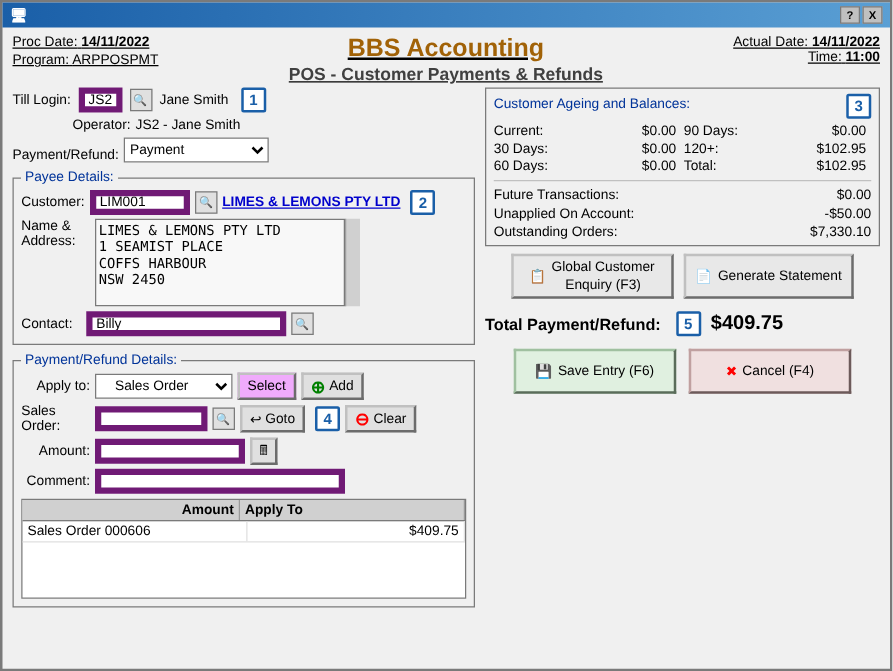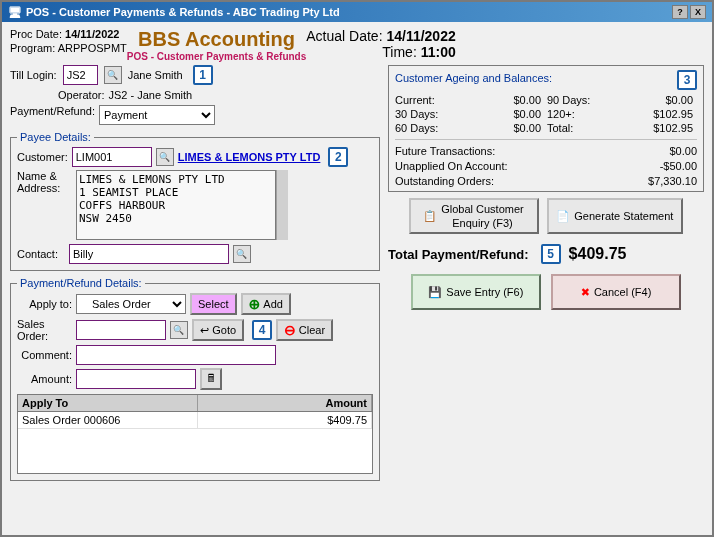--- a/index.html
+++ b/index.html
@@ -56,43 +56,44 @@
     }
     .content-area {
       padding: 6px 8px;
       display: flex;
       flex-direction: column;
       flex: 1;
       gap: 3px;
     }
     .header-section {
       display: flex;
-      justify-content: flex-start;
+      justify-content: space-between;
       align-items: flex-start;
       flex-shrink: 0;
+      text-decoration: underline;
     }
     .header-left {
       font-size: 11px;
     }
     .header-left .proc-date { margin-bottom: 2px; }
     .header-center {
       text-align: center;
     }
     .header-center .app-title {
       font-size: 20px;
       font-weight: bold;
       color: #a16207;
     }
     .header-center .app-subtitle {
-      font-size: 10px;
-      font-weight: bold;
-      color: #be185d;
+      font-size: 14px;
+      font-weight: bold;
+      color: #404040;
     }
     .header-right {
-      font-size: 14px;
+      font-size: 11px;
       text-align: right;
     }
     .main-content {
       display: flex;
       gap: 8px;
       flex: 1;
     }
     .left-panel {
       width: 370px;
       flex-shrink: 0;
@@ -107,21 +108,21 @@
       gap: 6px;
     }
     .row-field {
       display: flex;
       align-items: center;
       gap: 4px;
       font-size: 11px;
     }
     input[type="text"] {
       height: 20px;
-      border: 1px solid #701a75;
+      border: 5px solid #701a75;
       background: white;
       padding: 0 3px;
       font-size: 11px;
     }
     select {
       height: 20px;
       border: 1px solid #7a7a7a;
       background: white;
       font-size: 11px;
     }
@@ -281,21 +282,21 @@
     }
     .operator-row {
       display: flex;
       align-items: center;
       gap: 4px;
       font-size: 11px;
       flex-shrink: 0;
     }
     .payment-type-row {
       display: flex;
-      align-items: flex-start;
+      align-items: flex-end;
       gap: 4px;
       font-size: 11px;
       flex-shrink: 0;
     }
     .icon-green-plus { color: green; font-size: 14px; font-weight: bold; }
     .icon-red-minus { color: red; font-size: 14px; font-weight: bold; }
     .total-row {
       display: flex;
       align-items: center;
       gap: 8px;
@@ -335,21 +336,20 @@
     }
   </style>
 </head>
 <body>
 
 <div class="window">
 
   <div class="title-bar">
     <div class="title-bar-left">
       <span>🖥</span>
-      <span>POS - Customer Payments &amp; Refunds - ABC Trading Pty Ltd</span>
     </div>
     <div class="title-bar-controls">
       <div class="title-btn">?</div>
       <div class="title-btn">X</div>
     </div>
   </div>
 
   <div class="content-area">
 
     <div class="header-section">
@@ -469,36 +469,36 @@
               <span>Goto</span>
             </button>
             <span class="callout-badge">4</span>
             <button class="btn btn-clear">
               <span class="icon-red-minus">⊖</span>
               <span>Clear</span>
             </button>
           </div>
 
           <div class="payment-row">
-            <span class="comment-label">Comment:</span>
-            <input type="text" style="width: 200px;" value="">
-          </div>
-
-          <div class="payment-row">
             <span class="amount-label">Amount:</span>
             <input type="text" style="width: 120px;" value="">
             <button class="btn" style="width:22px;padding:0;">
               <span>🖩</span>
             </button>
           </div>
 
+          <div class="payment-row">
+            <span class="comment-label">Comment:</span>
+            <input type="text" style="width: 200px;" value="">
+          </div>
+
           <div class="table-area" style="margin-top:4px;">
             <div class="table-header">
+              <div class="table-header-cell col-amount">Amount</div>
               <div class="table-header-cell col-apply">Apply To</div>
-              <div class="table-header-cell col-amount">Amount</div>
             </div>
             <div class="table-row-item">
               <div class="table-cell col-apply">Sales Order 000606</div>
               <div class="table-cell col-amount">$409.75</div>
             </div>
           </div>
         </fieldset>
       </div>
 
       <div class="right-panel">

